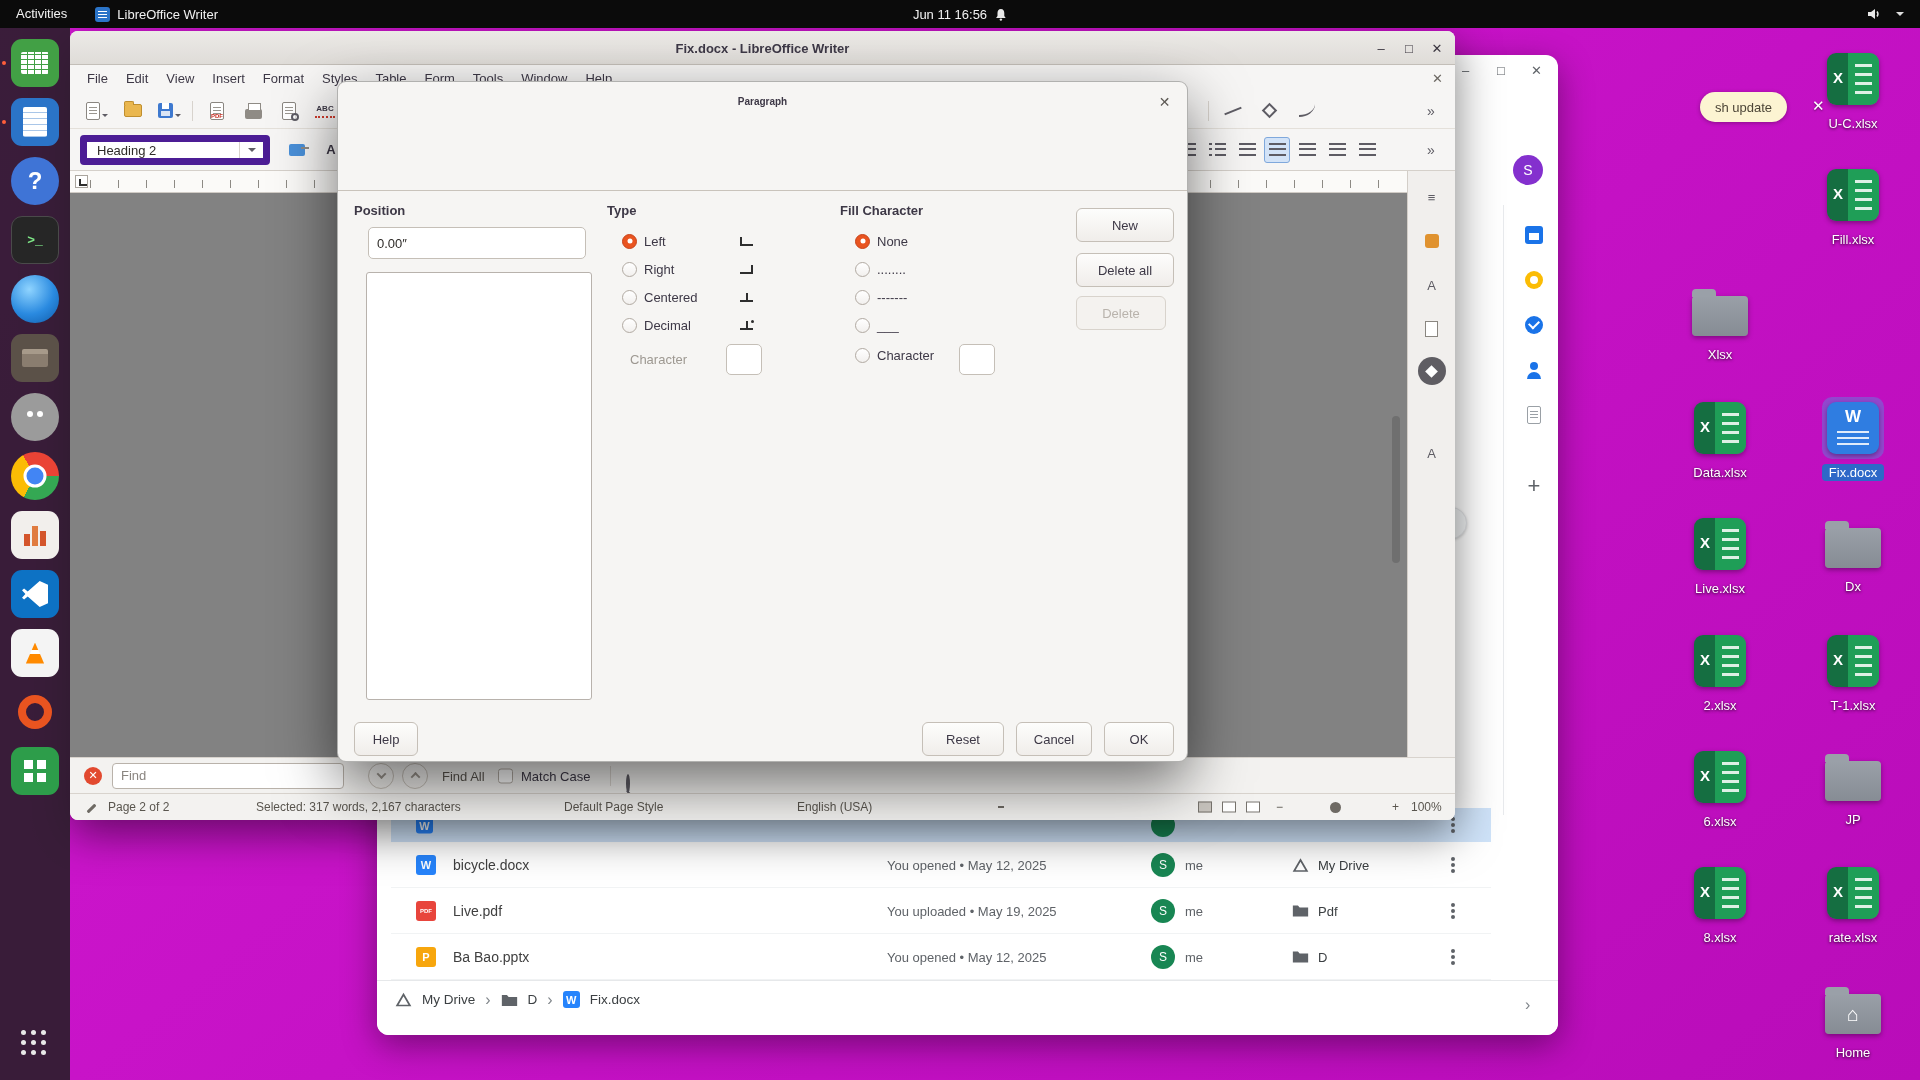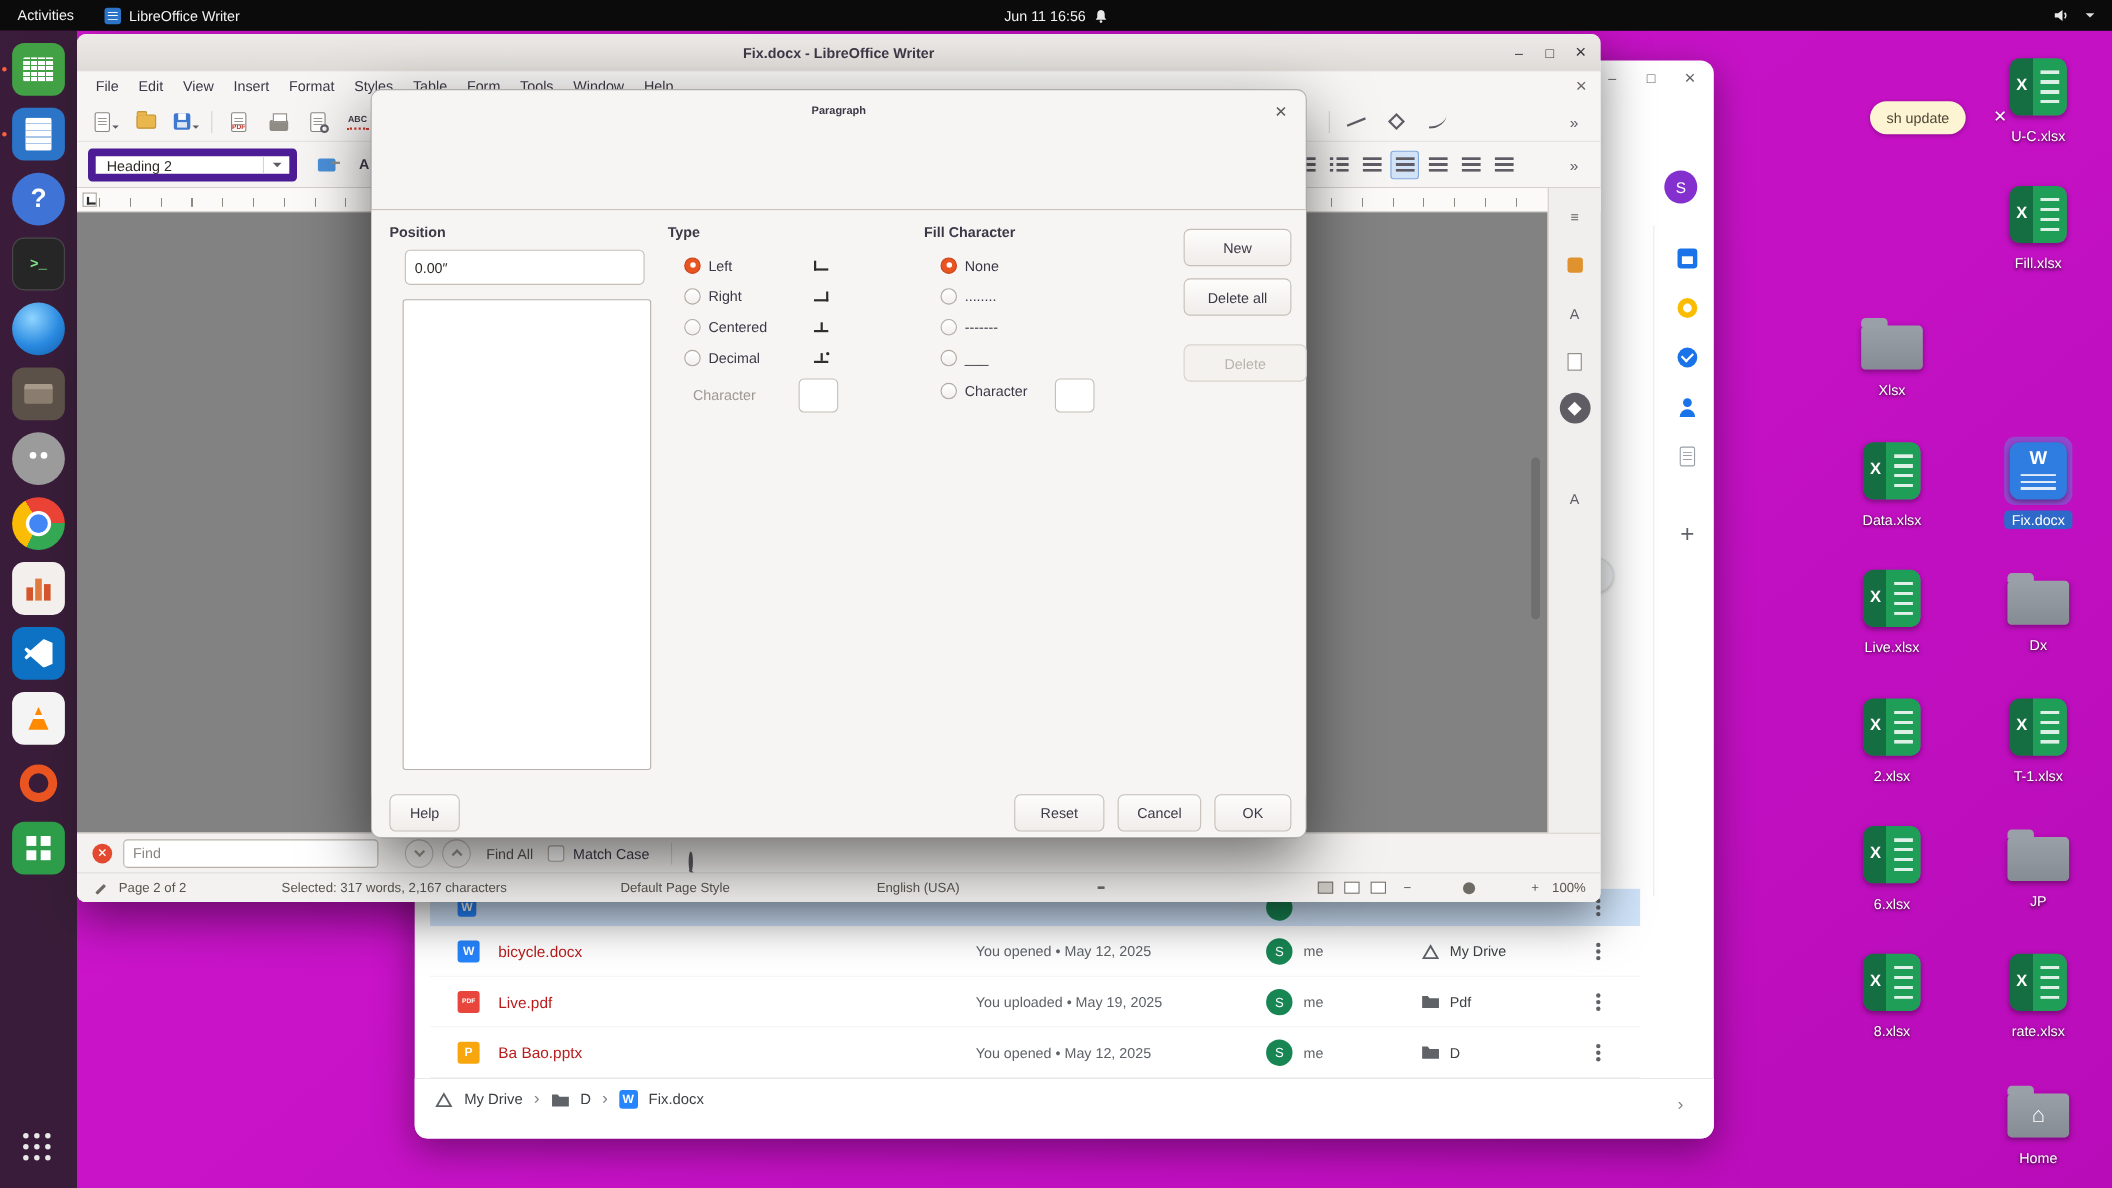--- a/index.html
+++ b/index.html
@@ -82,21 +82,21 @@
 .si-person::before{content:'';position:absolute;left:5px;top:1px;width:8px;height:8px;border-radius:50%;background:#1a73e8}
 .si-person::after{content:'';position:absolute;left:2px;bottom:0;width:14px;height:7px;border-radius:7px 7px 0 0;background:#1a73e8}
 .si-doc{width:14px;height:18px;background:#fff;border:1px solid #9aa0a6;border-radius:2px;position:relative}
 .si-doc::after{content:'';position:absolute;left:2px;right:2px;top:4px;height:9px;background:repeating-linear-gradient(#9aa0a6 0 1px,transparent 1px 3px)}
 .si-plus::before{content:"+";font-size:22px;color:#5f6368}
 .scrolltop{position:absolute;left:1058px;top:452px;width:32px;height:32px;border-radius:50%;background:#f1f3f4;border:1px solid #e0e2e5;box-shadow:0 1px 3px rgba(0,0,0,.2)}
 .rows{position:absolute;left:14px;top:753px;width:1100px}
 .frow{position:absolute;left:0;width:1100px;height:46px;border-bottom:1px solid #f1f3f4;background:#fff}
 .frow.partial{height:34px;background:#cfe3f9;border-bottom:none}
 .fr-el{position:absolute;top:50%;transform:translateY(-50%)}
-.fname{font-size:14px;color:#b91c1c}
+.fname{font-size:14px;color:#404040}
 .fmeta{font-size:13px;color:#5f6368}
 .floc{font-size:13px;color:#3c4043;display:flex;align-items:center;gap:9px}
 .bdg{width:20px;height:20px;border-radius:3px;display:flex;align-items:center;justify-content:center;font-weight:700;color:#fff}
 .bdg.docx{background:#2684fc}.bdg.docx::before{content:"W";font-size:11px}
 .bdg.pdf{background:#e8453c}.bdg.pdf::before{content:"PDF";font-size:6px}
 .bdg.pptx{background:#f7a60d}.bdg.pptx::before{content:"P";font-size:11px}
 .bdg.small{width:17px;height:17px}
 .av{width:24px;height:24px;border-radius:50%;background:#188653;color:#fff;font-size:12px;display:flex;align-items:center;justify-content:center}
 .dots{width:4px;height:4px;border-radius:50%;background:#5f6368;box-shadow:0 6px 0 #5f6368,0 -6px 0 #5f6368}
 .dbar{position:absolute;left:0;top:925px;width:1181px;height:55px;border-top:1px solid #e6e8ea;border-radius:0 0 12px 12px;background:#fff}
@@ -619,21 +619,21 @@
     <span class="rlab">___</span>
   </div>
   <div class="rrow" style="left:517px;top:262px">
     <span class="rd"></span>
     <span class="rlab">Character</span>
   </div>
   <input class="inp" style="left: 621px; top: 262px; width: 36px; height: 31px;">
 
   <div class="btn" style="left:738px;top:126px;width:98px;height:34px">New</div>
   <div class="btn" style="left:738px;top:171px;width:98px;height:34px">Delete all</div>
-  <div class="btn disabled" style="left:738px;top:231px;width:112px;height:34px">Delete</div>
+  <div class="btn disabled" style="left:738px;top:214px;width:90px;height:34px">Delete</div>
 
   <div class="btn" style="left:16px;top:640px;width:64px;height:34px">Help</div>
   <div class="btn" style="left:584px;top:640px;width:82px;height:34px">Reset</div>
   <div class="btn" style="left:678px;top:640px;width:76px;height:34px">Cancel</div>
   <div class="btn" style="left:766px;top:640px;width:70px;height:34px">OK</div>
 </div>
 
 <div class="topbar">
   <span class="tb-item">Activities</span>
   <span class="tb-app">

